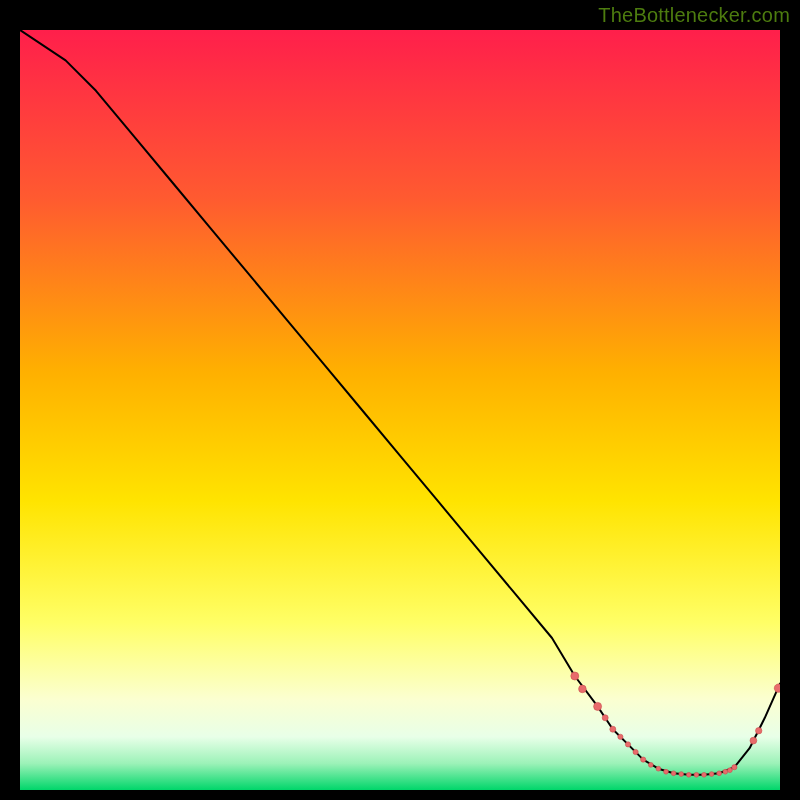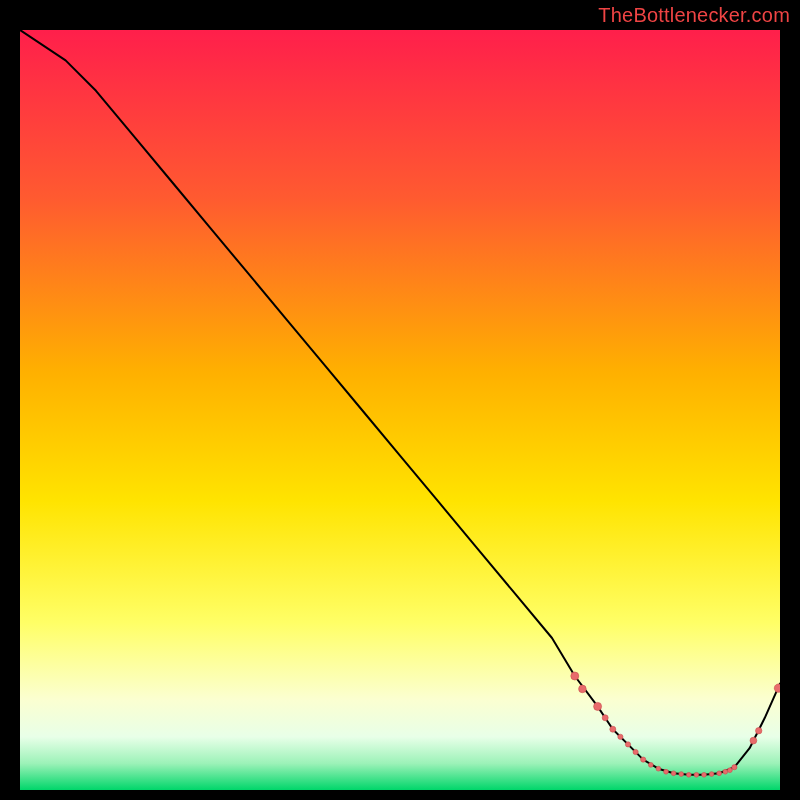--- a/index.html
+++ b/index.html
@@ -13,21 +13,21 @@
   .outer {
     width: 800px;
     height: 800px;
     background: #000;
     position: relative;
   }
   .attrib {
     position: absolute;
     top: 4px;
     right: 10px;
-    color: #ef4444;
+    color: #4d7c0f;
     font-size: 20px;
     font-weight: 400;
     letter-spacing: 0.2px;
   }
   .plot-frame {
     position: absolute;
     left: 20px;
     top: 30px;
     width: 760px;
     height: 760px;

